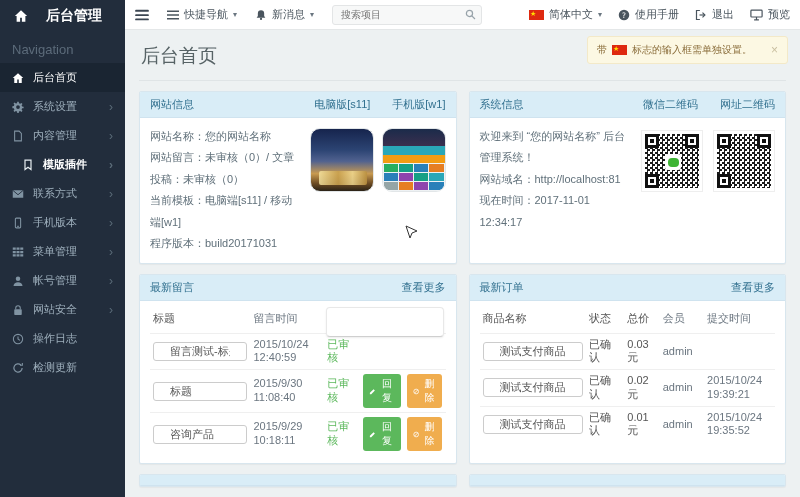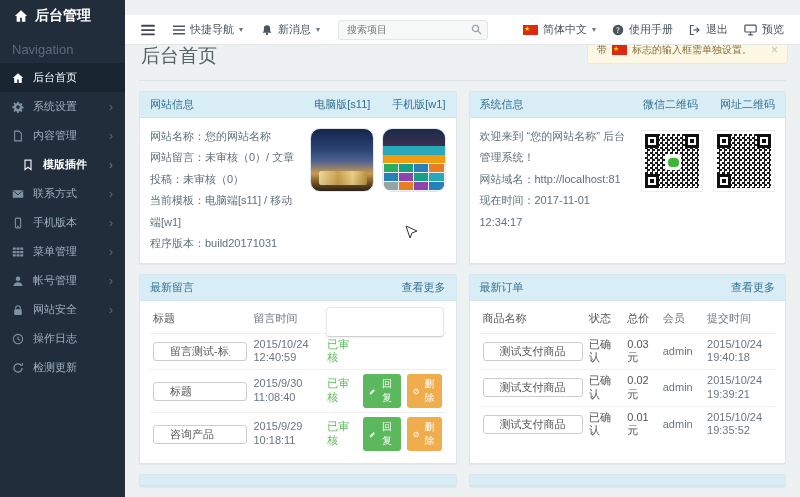--- a/index.html
+++ b/index.html
@@ -2,33 +2,33 @@
 <html><head>
 <meta charset="utf-8">
 <style>
   * { box-sizing: border-box; margin: 0; padding: 0; }
   html,body { width:800px; height:497px; overflow:hidden; }
   body { font-family:"Liberation Sans","DejaVu Sans",sans-serif; background:#edf1f2; position:relative; font-size:11px; color:#555; }
   svg { display:block; }
 
   
   .sidebar { position:absolute; left:0; top:0; width:125px; height:497px; background:#222d3c; z-index:10; }
-  .brand { height:32px; display:flex; align-items:center; gap:7px; padding:0 14px; background:#222d3c; color:#fff; font-size:14px; font-weight:bold; }
+  .brand { height:32px; display:flex; align-items:center; gap:18px; padding:0 14px; background:#222d3c; color:#fff; font-size:14px; font-weight:bold; }
   .brand .icn { color:#fff; }
   .nav-label { padding:10px 12px 6px; color:#5c6b7a; font-size:13px; }
   .nav-item { height:29px; display:flex; align-items:center; gap:9px; padding:0 12px; color:#9fb0bd; cursor:pointer; }
   .nav-item .icn { width:12px; color:#8093a2; flex:0 0 12px; }
   .nav-item .chev { margin-left:auto; color:#5a6b78; font-size:12px; line-height:1; }
   .nav-item.active { background:#1a2532; color:#fff; }
   .nav-item.active .icn { color:#fff; }
   .nav-item.hover { color:#fff; font-weight:bold;margin-left:10px; }
   .nav-item.hover .icn { color:#e8eef2; }
 
   
-  .topbar { position:absolute; left:125px; top:15px; width:675px; height:30px; background:#fff; border-bottom:1px solid #e4e7e8; display:flex; align-items:center; padding:0 16px; gap:18px; z-index:9; }
+  .topbar { position:absolute; left:125px; top:0; width:675px; height:30px; background:#fff; border-bottom:1px solid #e4e7e8; display:flex; align-items:center; padding:0 10px; gap:18px; z-index:9; }
   .tb-toggle { color:#3b4652; cursor:pointer; }
   .tb-menu { display:flex; align-items:center; gap:5px; color:#4a555e; cursor:pointer; font-size:11px; }
   .tb-menu .icn { color:#4a555e; }
   .caret { font-size:8px; color:#6a7680; }
   .tb-search { position:relative; width:150px; }
   .tb-search input { width:150px; height:20px; border:1px solid #e3e5e6; background:#f7f8f8; border-radius:3px; font-size:10px; padding:0 22px 0 8px; color:#666; outline:none; font-family:inherit; }
   .tb-search .mag { position:absolute; right:6px; top:4px; color:#98a3aa; }
   .tb-right { margin-left:auto; display:flex; align-items:center; gap:16px; color:#4a555e; }
   .tb-right .tb-menu { gap:5px; }
   .flag { width:15px; height:10px; background:#de2910; position:relative; display:inline-block; }
@@ -442,21 +442,20 @@
           <span class="tc ord-c2">状态</span>
           <span class="tc ord-c3">总价</span>
           <span class="tc ord-c4">会员</span>
           <span class="tc ord-c5">提交时间</span>
         </div>
         <div class="trow">
           <span class="tc ord-c1"><input class="inputbox" value="测试支付商品" style=""></span>
           <span class="tc ord-c2">已确认</span>
           <span class="tc ord-c3">0.03 元</span>
           <span class="tc ord-c4">admin</span>
-          <span class="tc ord-c5">2015/10/24 19:40:18</span>
         </div>
         <div class="trow">
           <span class="tc ord-c1"><input class="inputbox" value="测试支付商品" style=""></span>
           <span class="tc ord-c2">已确认</span>
           <span class="tc ord-c3">0.02 元</span>
           <span class="tc ord-c4">admin</span>
           <span class="tc ord-c5">2015/10/24 19:39:21</span>
         </div>
         <div class="trow">
           <span class="tc ord-c1"><input class="inputbox" value="测试支付商品" style=""></span>

